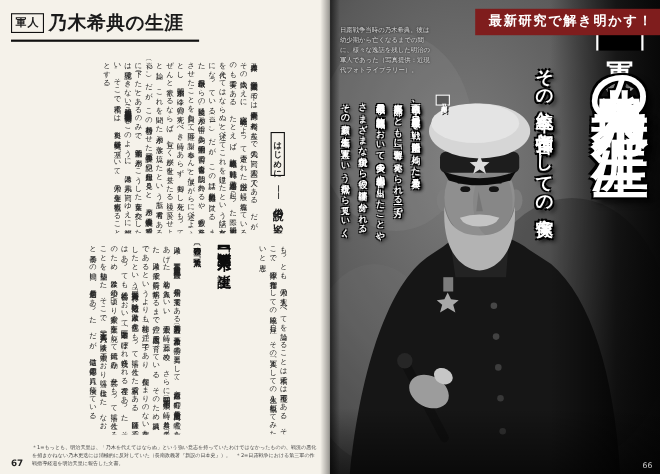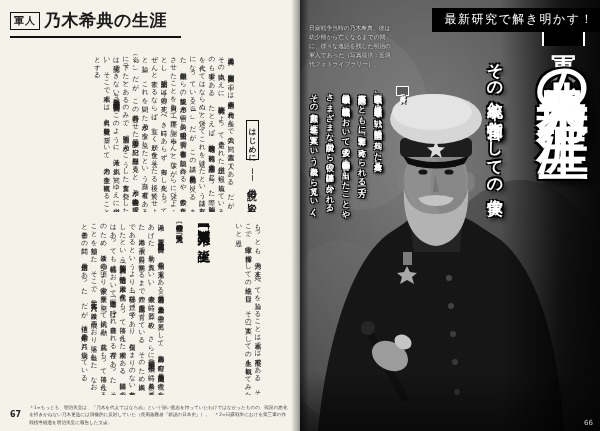--- a/index.html
+++ b/index.html
@@ -56,44 +56,44 @@
   .chapter-title{
     width:24px;font-size:12.5px;font-weight:bold;letter-spacing:0.5px;
     margin-left:4px;color:#0d0d0d;
   }
   .sub-head{
     width:15px;font-size:7px;font-weight:bold;letter-spacing:0.5px;
     margin-left:4px;color:#111;
   }
   .lp-footer{
     position:absolute;left:10px;right:10px;bottom:5px;
-    display:flex;gap:8px;align-items:center;
+    display:flex;gap:8px;align-items:flex-end;
     font-family:"DejaVu Sans","Liberation Sans",sans-serif;
   }
   .lp-pagenum{font-size:8px;font-weight:bold;color:#222;}
   .lp-footnote{flex:1;font-size:4.6px;line-height:1.6;color:#444;}
 
   
   .spine{
     position:absolute;left:291px;top:0;width:18px;height:431px;
     background:linear-gradient(90deg,rgba(0,0,0,0) 0%,rgba(0,0,0,0.35) 45%,rgba(0,0,0,0.55) 55%,rgba(0,0,0,0) 100%);
     pointer-events:none;z-index:5;
   }
 
   
   .right-page{
     position:absolute;left:300px;top:0;width:300px;height:431px;
     background:#3a3a3a;overflow:hidden;
   }
   .photo-svg{position:absolute;inset:0;}
   .banner{
     position:absolute;right:0;top:8px;z-index:8;
-    background:#000000;color:#fff;
-    font-family:"DejaVu Sans","Liberation Sans",sans-serif;
-    font-size:12px;font-weight:normal;letter-spacing:1.5px;
+    background:#7f1d1d;color:#fff;
+    font-family:"DejaVu Sans","Liberation Sans",sans-serif;
+    font-size:12px;font-weight:bold;letter-spacing:1.5px;
     padding:3px 6px 4px 12px;
   }
   .photo-caption{
     position:absolute;left:9px;top:24px;width:86px;z-index:6;
     color:#dedede;font-size:5.8px;line-height:1.55;
     font-family:"DejaVu Sans","Liberation Sans",sans-serif;
     text-shadow:0 0 2px #000;
   }
   .kicker-label{
     position:absolute;left:96px;top:86px;z-index:6;

